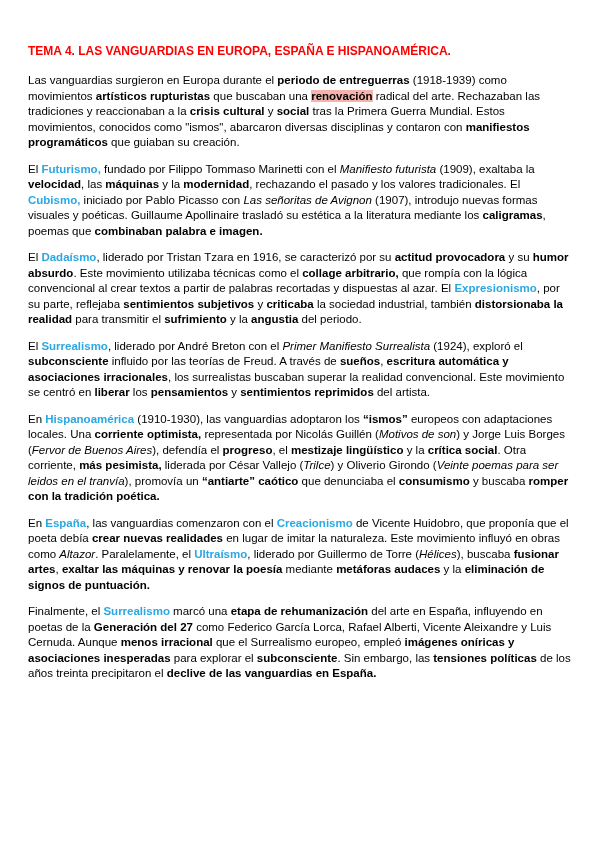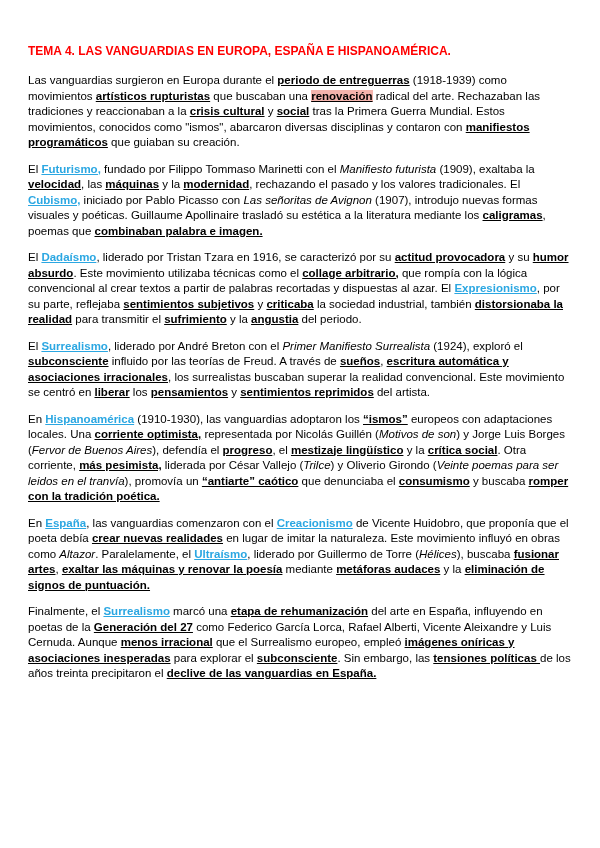--- a/index.html
+++ b/index.html
@@ -20,23 +20,23 @@
     font-size: 12px;
     line-height: 15px;
     font-weight: bold;
     color: var(--title-red, #ff0000);
     margin: 0 0 14px 0;
   }
   .doc-body p {
     margin: 0 0 11px 0;
     text-align: left;
   }
-  .b  { font-weight: bold; text-decoration: underline; }
+  .b  { font-weight: bold; }
   .i  { font-style: italic; }
-  .u  { text-decoration: underline; }
+  .u  { }
   .accent { color: var(--accent, #2ba7e2); text-align: center; }
   .hl { background-color: var(--highlight, #f4b3ac); }
 </style>
 </head>
 <body>
 
 <div class="page">
   <h1 class="doc-title">TEMA 4. LAS VANGUARDIAS EN EUROPA, ESPAÑA E HISPANOAMÉRICA.</h1>
   <div class="doc-body">
       <p><span>Las vanguardias surgieron en Europa durante el </span><span class="b">periodo de entreguerras</span><span> (1918-1939) como movimientos </span><span class="b">artísticos rupturistas</span><span> que buscaban una </span><span class="b hl">renovación</span><span> radical del arte. Rechazaban las tradiciones y reaccionaban a la </span><span class="b">crisis cultural</span><span> y </span><span class="b">social</span><span> tras la Primera Guerra Mundial. Estos movimientos, conocidos como "ismos", abarcaron diversas disciplinas y contaron con </span><span class="b">manifiestos programáticos</span><span> que guiaban su creación.</span></p>

